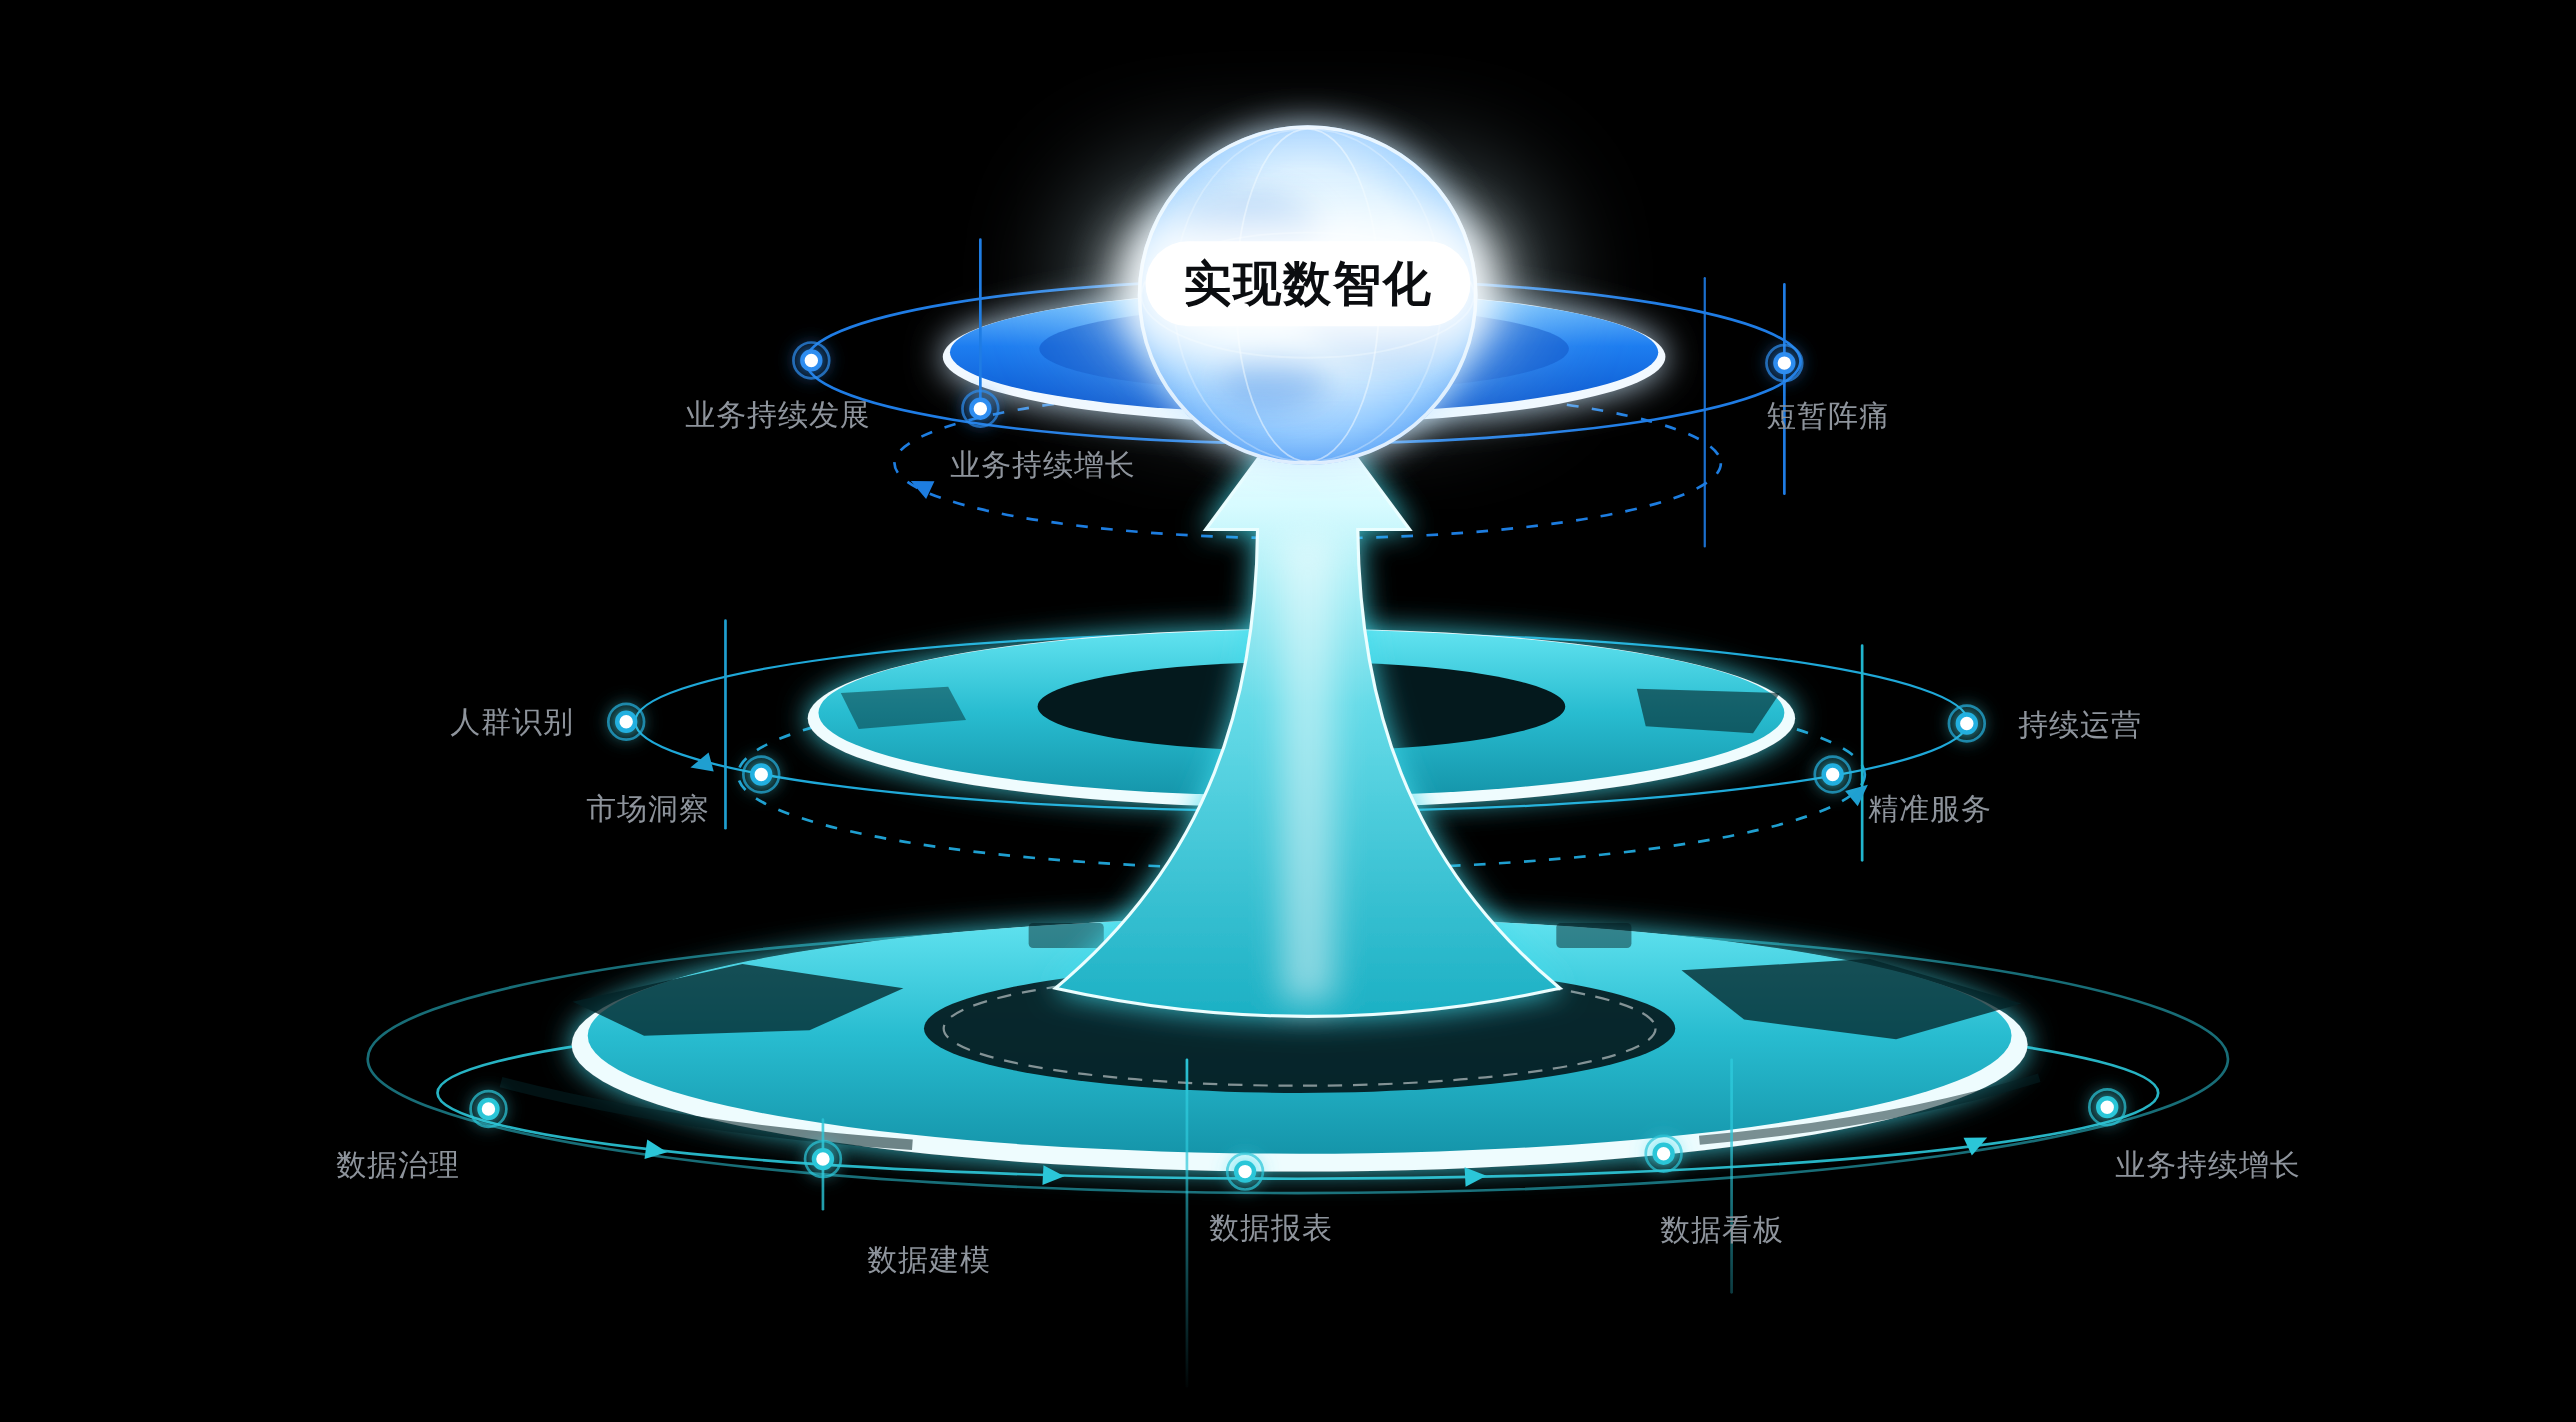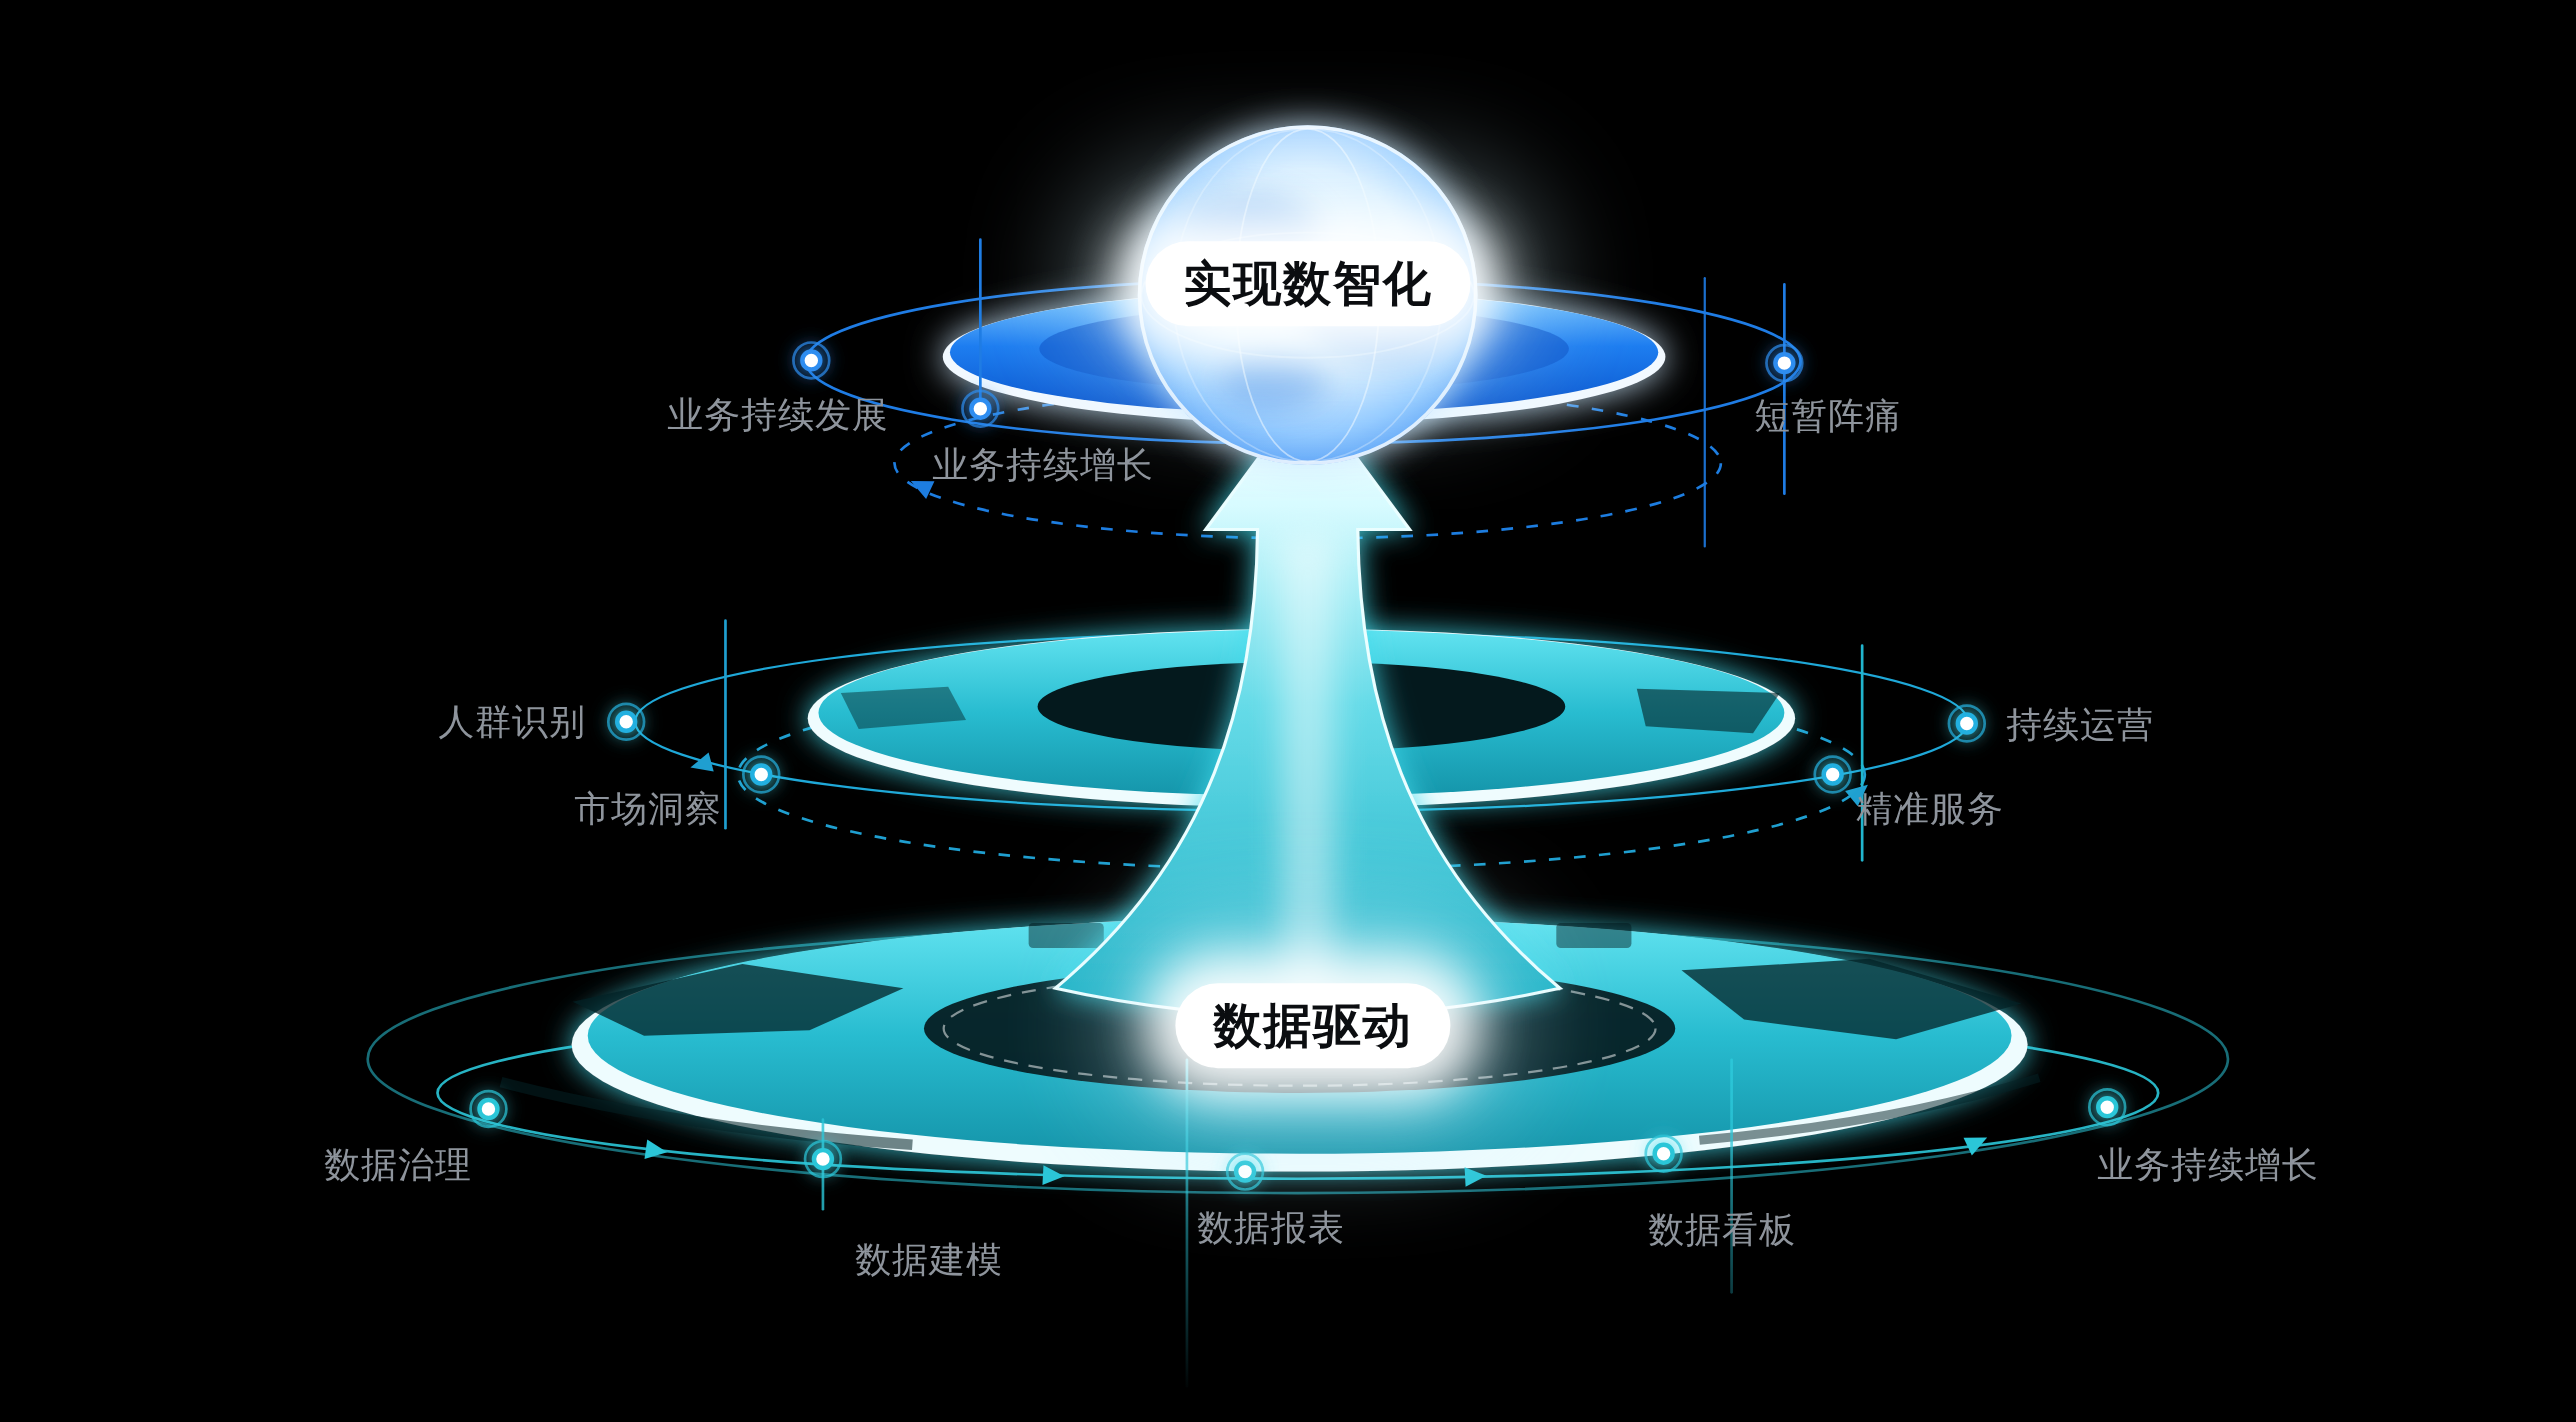--- a/index.html
+++ b/index.html
@@ -14,21 +14,21 @@
     position:relative;
     width:2576px;height:1422px;
     background:var(--bg);
     overflow:hidden;
     font-family:"Liberation Sans","DejaVu Sans",sans-serif;
   }
   #diagram-svg{position:absolute;left:0;top:0;}
   #labels{position:absolute;left:0;top:0;width:100%;height:100%;pointer-events:none;}
   .side-label{
     position:absolute;transform:translate(-50%,-50%);
-    color:var(--label-gray);font-size:36px;letter-spacing:0.9px;white-space:nowrap;
+    color:var(--label-gray);font-size:30px;letter-spacing:0.9px;white-space:nowrap;
   }
   .big-label{
     position:absolute;transform:translate(-50%,-50%);
     background:#ffffff;color:var(--label-dark);
     font-size:48px;font-weight:700;letter-spacing:1.8px;white-space:nowrap;
     padding:10.7px 38px;border-radius:47px;
     box-shadow:0 0 49px 30px rgba(255,255,255,0.92), 0 0 116px 63px rgba(205,242,255,0.45);
   }
   
   .ring-blue{fill:none;stroke:#1f7ce4;stroke-width:3;}
@@ -235,21 +235,20 @@
       <g transform="translate(2356,1238)" filter="url(#fGlowDot)">
         <circle r="20" class="dot-ring-t"></circle>
           <circle r="10" class="dot-core-t"></circle>
         </g>
     </g>
   </svg>
 
   <div id="labels">
 
     <div class="big-label" style="left:1308px;top:284px;">实现数智化</div>
-    <div class="big-label" style="left:1313px;top:1026px;">数据驱动</div>
 
     <div class="side-label" style="left:778px;top:415px;">业务持续发展</div>
     <div class="side-label" style="left:1043px;top:465px;">业务持续增长</div>
     <div class="side-label" style="left:1828px;top:416px;">短暂阵痛</div>
 
     <div class="side-label" style="left:512px;top:722px;">人群识别</div>
     <div class="side-label" style="left:648px;top:809px;">市场洞察</div>
     <div class="side-label" style="left:2080px;top:725px;">持续运营</div>
     <div class="side-label" style="left:1930px;top:809px;">精准服务</div>
 

